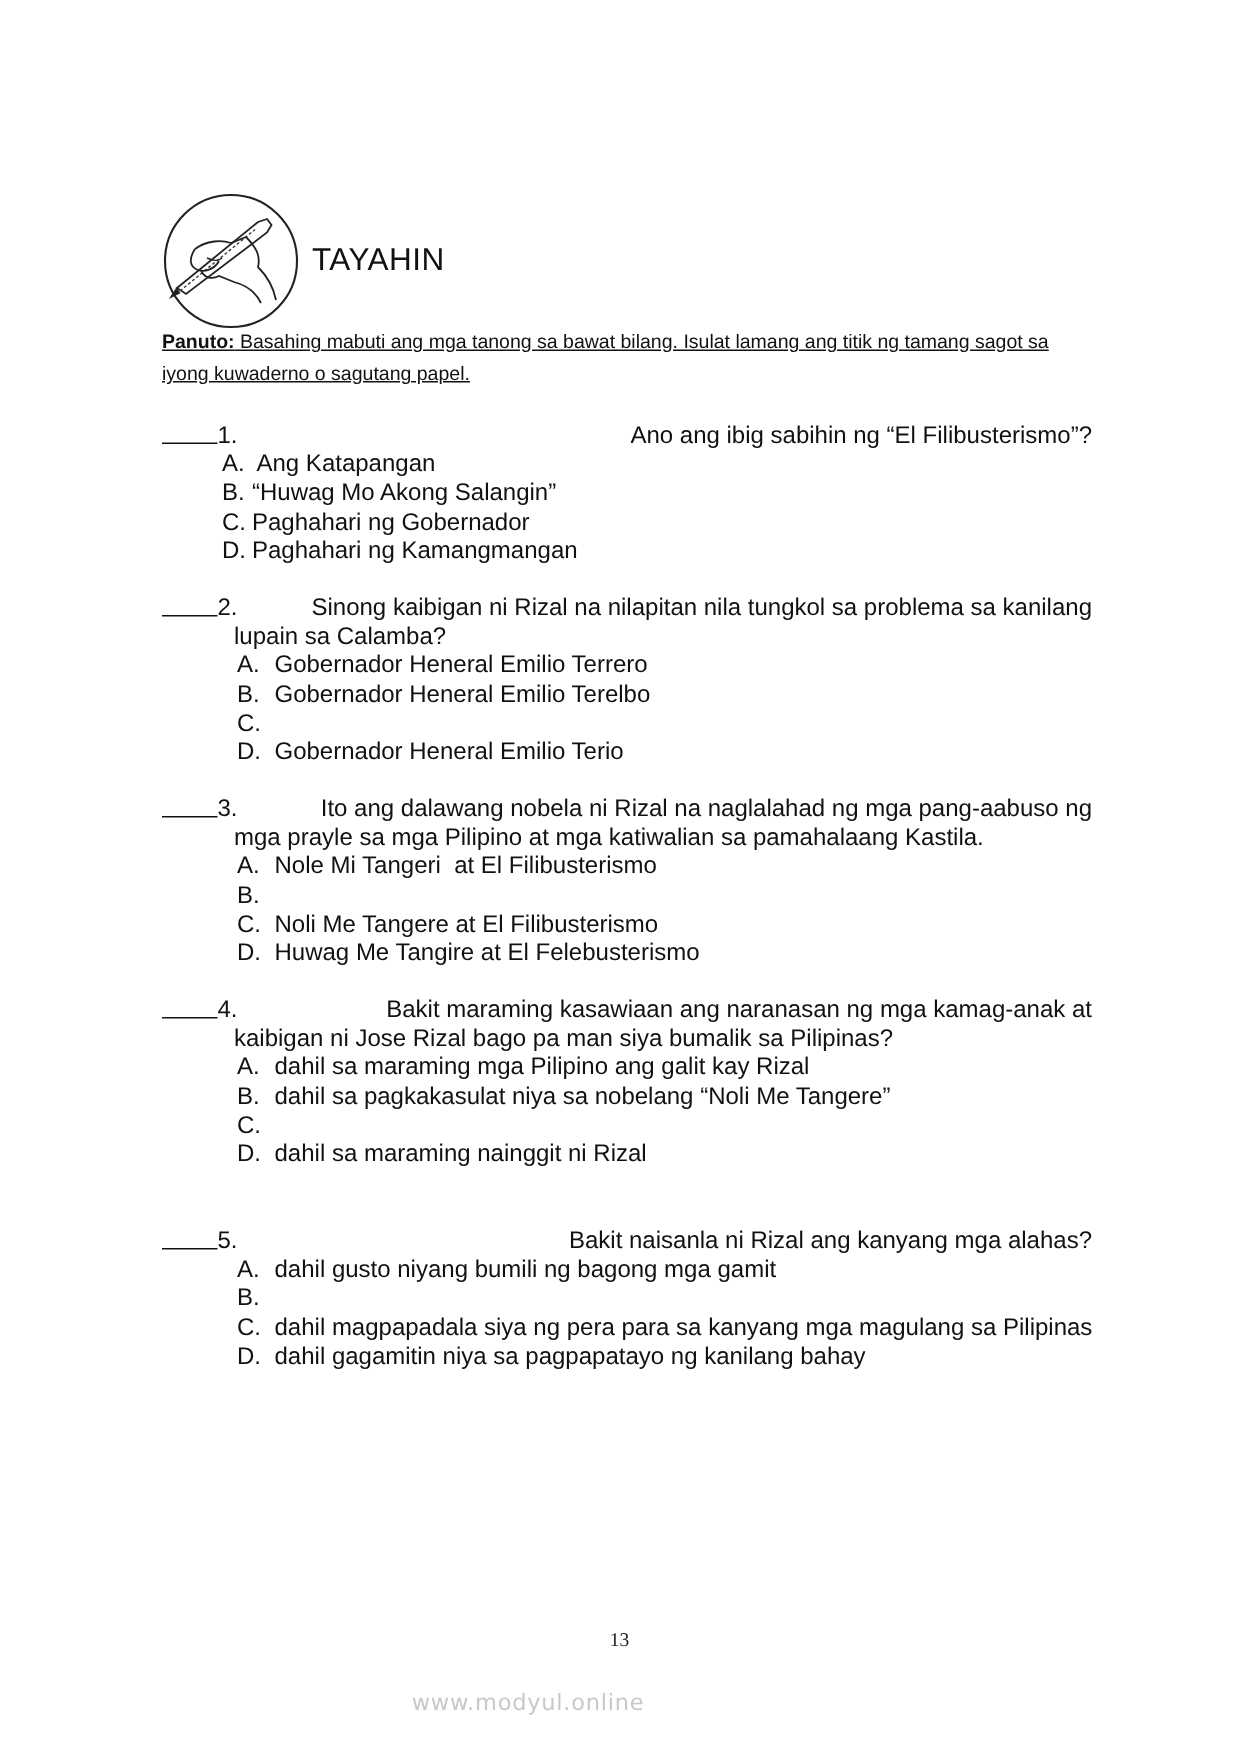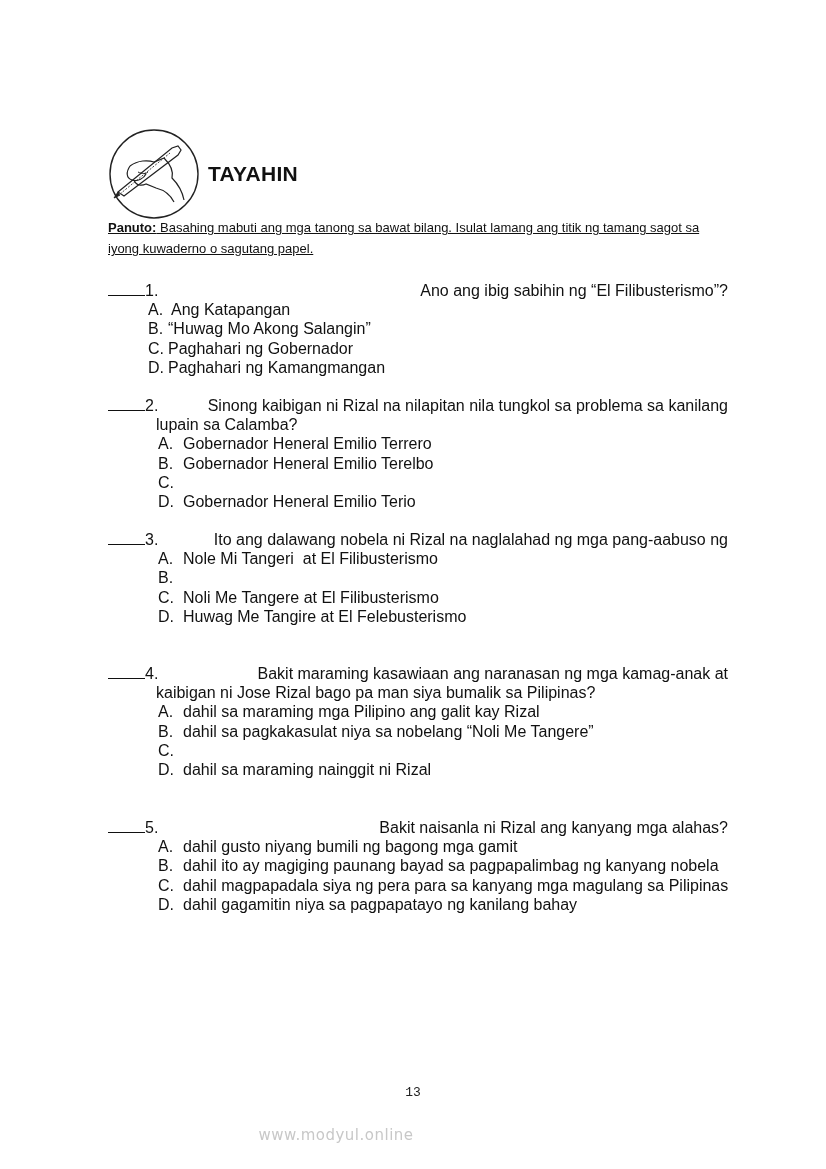--- a/index.html
+++ b/index.html
@@ -28,21 +28,21 @@
       display: flex;
       align-items: center;
     }
     .header-icon {
       width: 92px;
       height: 92px;
     }
     .header-title {
       margin-left: 8px;
       font-size: 21px;
-      font-weight: bold;
+      font-weight: normal;
       letter-spacing: 0.3px;
       color: #111;
     }
     .instructions {
       position: absolute;
       left: 108px;
       top: 217px;
       width: 620px;
       font-size: 13px;
       line-height: 21px;
@@ -100,33 +100,34 @@
     .choices.tight .choice .letter {
       width: 23px;
     }
     .page-number {
       position: absolute;
       left: 0;
       width: 826px;
       top: 1085px;
       text-align: center;
       font-size: 13px;
-      font-family: Liberation Mono, monospace;
+      font-family: Liberation Serif, serif;
       color: #222;
     }
     .watermark {
       position: absolute;
       left: 0;
       width: 672px;
       top: 1126px;
       text-align: center;
       font-size: 15px;
       font-family: "DejaVu Sans", sans-serif;
       color: #c8c8c8;
       letter-spacing: 0.5px;
+      padding-left: 16px;
     }
   </style>
 </head>
 <body>
 
 <div class="page">
 
   <div class="header">
     <svg class="header-icon" viewBox="0 0 92 92" xmlns="http://www.w3.org/2000/svg">
       <circle cx="46" cy="46" r="44" fill="#fff" stroke="#222" stroke-width="1.4"></circle>
@@ -199,20 +200,21 @@
         </li>
     </ul>
   </div>
 
   <div class="question" style="top:530px;">
     <div class="q-stem">
       <span class="q-blank"></span>
       <span class="q-num">3.</span>
       <span class="q-text"> Ito ang dalawang nobela ni Rizal na naglalahad ng mga pang-aabuso ng</span>
     </div>
+    <div class="q-text-cont">mga prayle sa mga Pilipino at mga katiwalian sa pamahalaang Kastila.</div>
     <ul class="choices">
       <li class="choice">
           <span class="letter">A.</span>
           <span class="text" style="white-space:pre">Nole Mi Tangeri  at El Filibusterismo</span>
         </li>
       <li class="choice">
           <span class="letter">B.</span>
         </li>
       <li class="choice">
           <span class="letter">C.</span>
@@ -257,21 +259,20 @@
       <span class="q-num">5.</span>
       <span class="q-text"> Bakit naisanla ni Rizal ang kanyang mga alahas?</span>
     </div>
     <ul class="choices">
       <li class="choice">
           <span class="letter">A.</span>
           <span class="text">dahil gusto niyang bumili ng bagong mga gamit</span>
         </li>
       <li class="choice" style="width:585px">
           <span class="letter">B.</span>
-          <span class="text">dahil ito ay magiging paunang bayad sa pagpapalimbag ng kanyang nobela</span>
         </li>
       <li class="choice" style="width:585px">
           <span class="letter">C.</span>
           <span class="text">dahil magpapadala siya ng pera para sa kanyang mga magulang sa Pilipinas</span>
         </li>
       <li class="choice">
           <span class="letter">D.</span>
           <span class="text">dahil gagamitin niya sa pagpapatayo ng kanilang bahay</span>
         </li>
     </ul>

